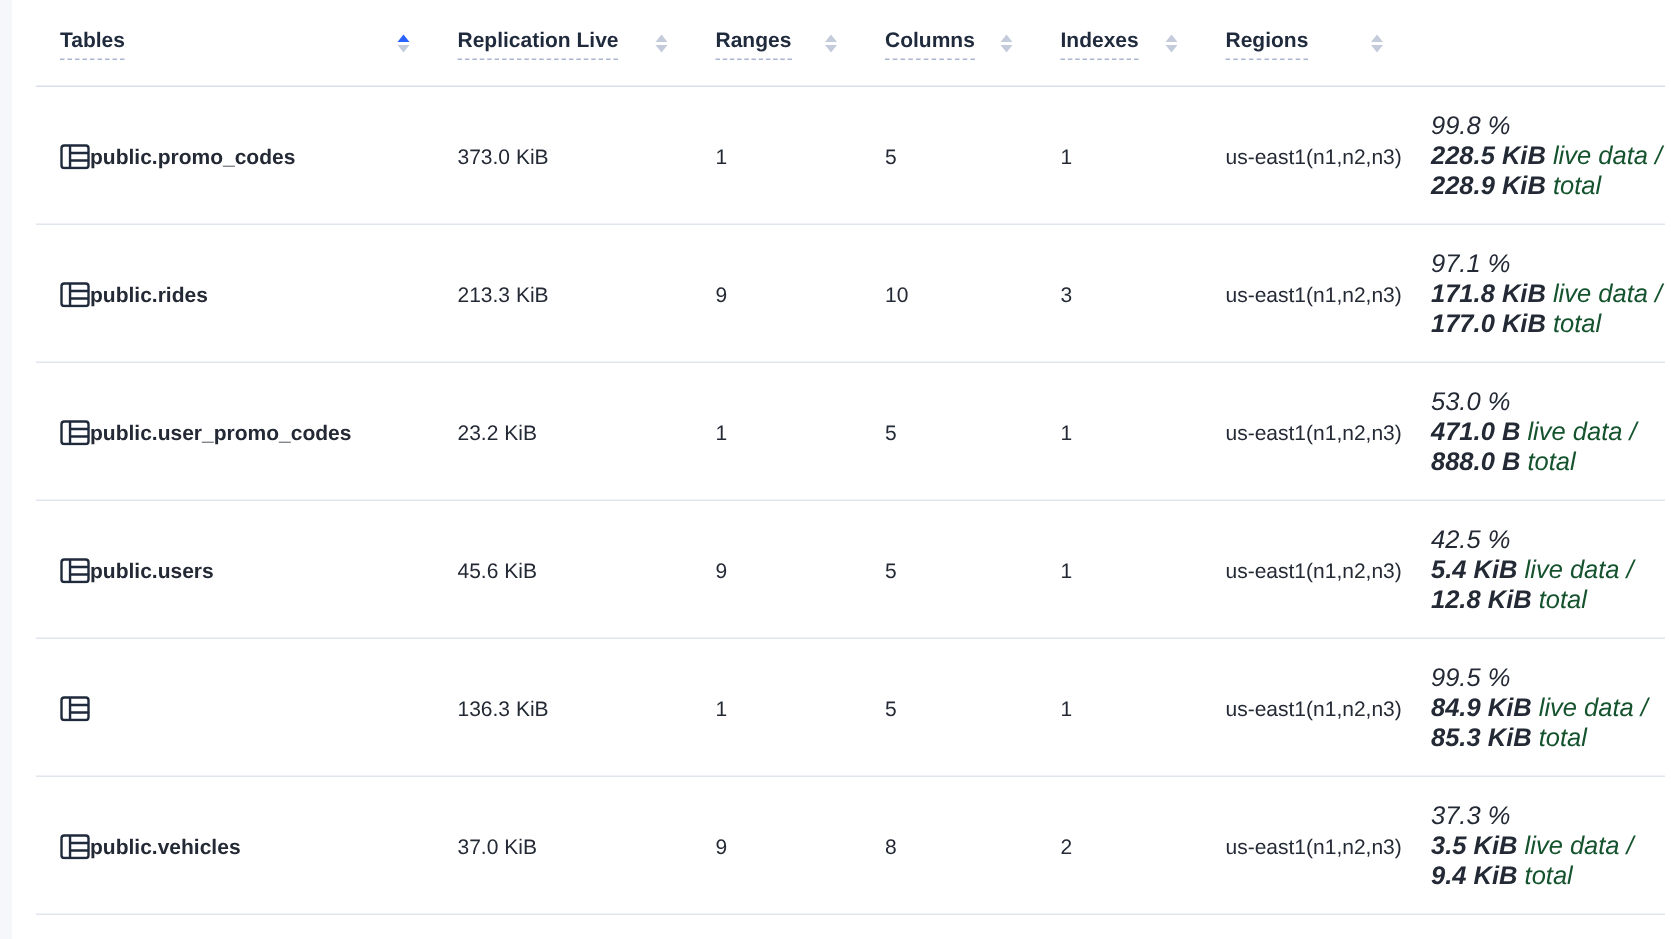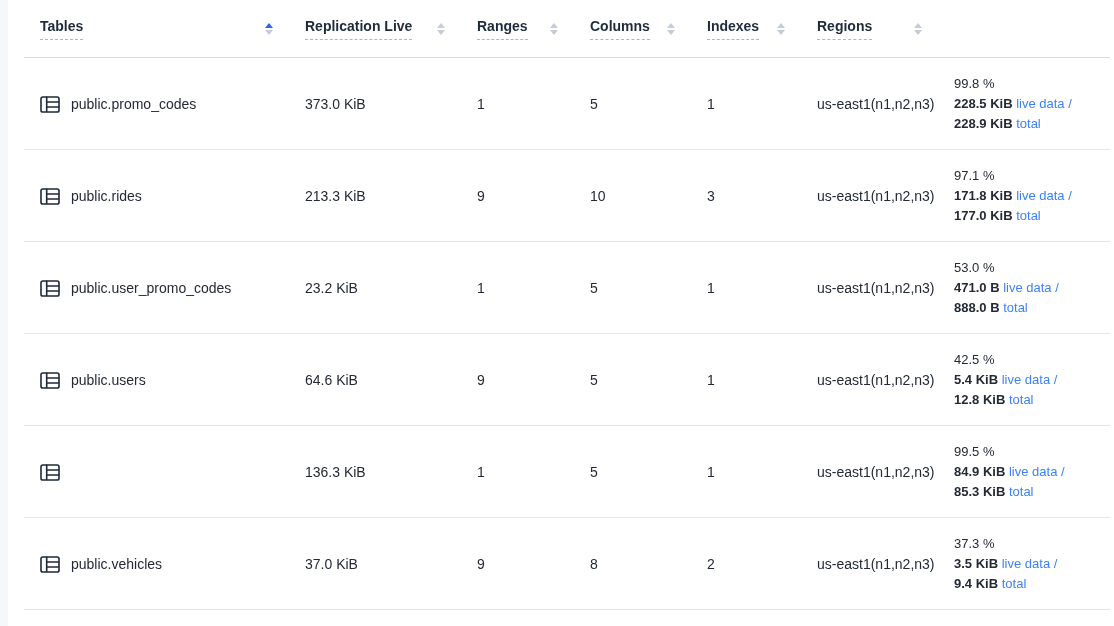--- a/index.html
+++ b/index.html
@@ -77,36 +77,36 @@
 
   
   .cell {
     display: flex;
     align-items: center;
     font-size: 14px;
     color: #242a35;
   }
   .cell.name {
     padding-left: 32px;
-    gap: 11px;
-    font-weight: normal;
+    font-weight: bold;
     cursor: pointer;
   }
   .cell.name .tbl-icon { flex: 0 0 auto; display: flex; }
   .live-cell {
     display: flex;
     flex-direction: column;
     align-items: flex-start;
     justify-content: center;
-    font-size: 13px;
+    font-size: 17px;
     line-height: 20px;
     color: #242a35;
+    font-style: italic;
   }
   .live-cell .val { font-weight: bold; }
-  .live-cell .muted { color: #3b82f6; font-weight: normal; margin-top: 48px; }
+  .live-cell .muted { color: #14532d; font-weight: normal; margin-top: 48px; }
 </style>
 </head>
 <body>
 
 <div class="card">
 
   <div class="grid-header">
     <div class="hcell first asc">
       <span class="hlabel">Tables</span>
       <span class="sort">
@@ -229,21 +229,21 @@
         <span class="tbl-icon">
           <svg width="20" height="17" viewBox="0 0 20 17" fill="none" stroke="#1f2a3c" stroke-width="1.6" stroke-linecap="round">
             <rect x="1" y="1" width="18" height="15" rx="1.8"></rect>
             <line x1="6.7" y1="1.4" x2="6.7" y2="15.6"></line>
             <line x1="7" y1="6" x2="18.6" y2="6"></line>
             <line x1="7" y1="11" x2="18.6" y2="11"></line>
           </svg>
         </span>
         <span>public.users</span>
       </div>
-      <div class="cell">64.6 KiB</div>
+      <div class="cell">45.6 KiB</div>
       <div class="cell">9</div>
       <div class="cell">5</div>
       <div class="cell">1</div>
       <div class="cell">us-east1(n1,n2,n3)</div>
       <div class="live-cell">
         <span>42.5 %</span>
         <span><span class="val">5.4 KiB</span> <span class="muted">live data /</span></span>
         <span><span class="val">12.8 KiB</span> <span class="muted">total</span></span>
       </div>
     </div>

